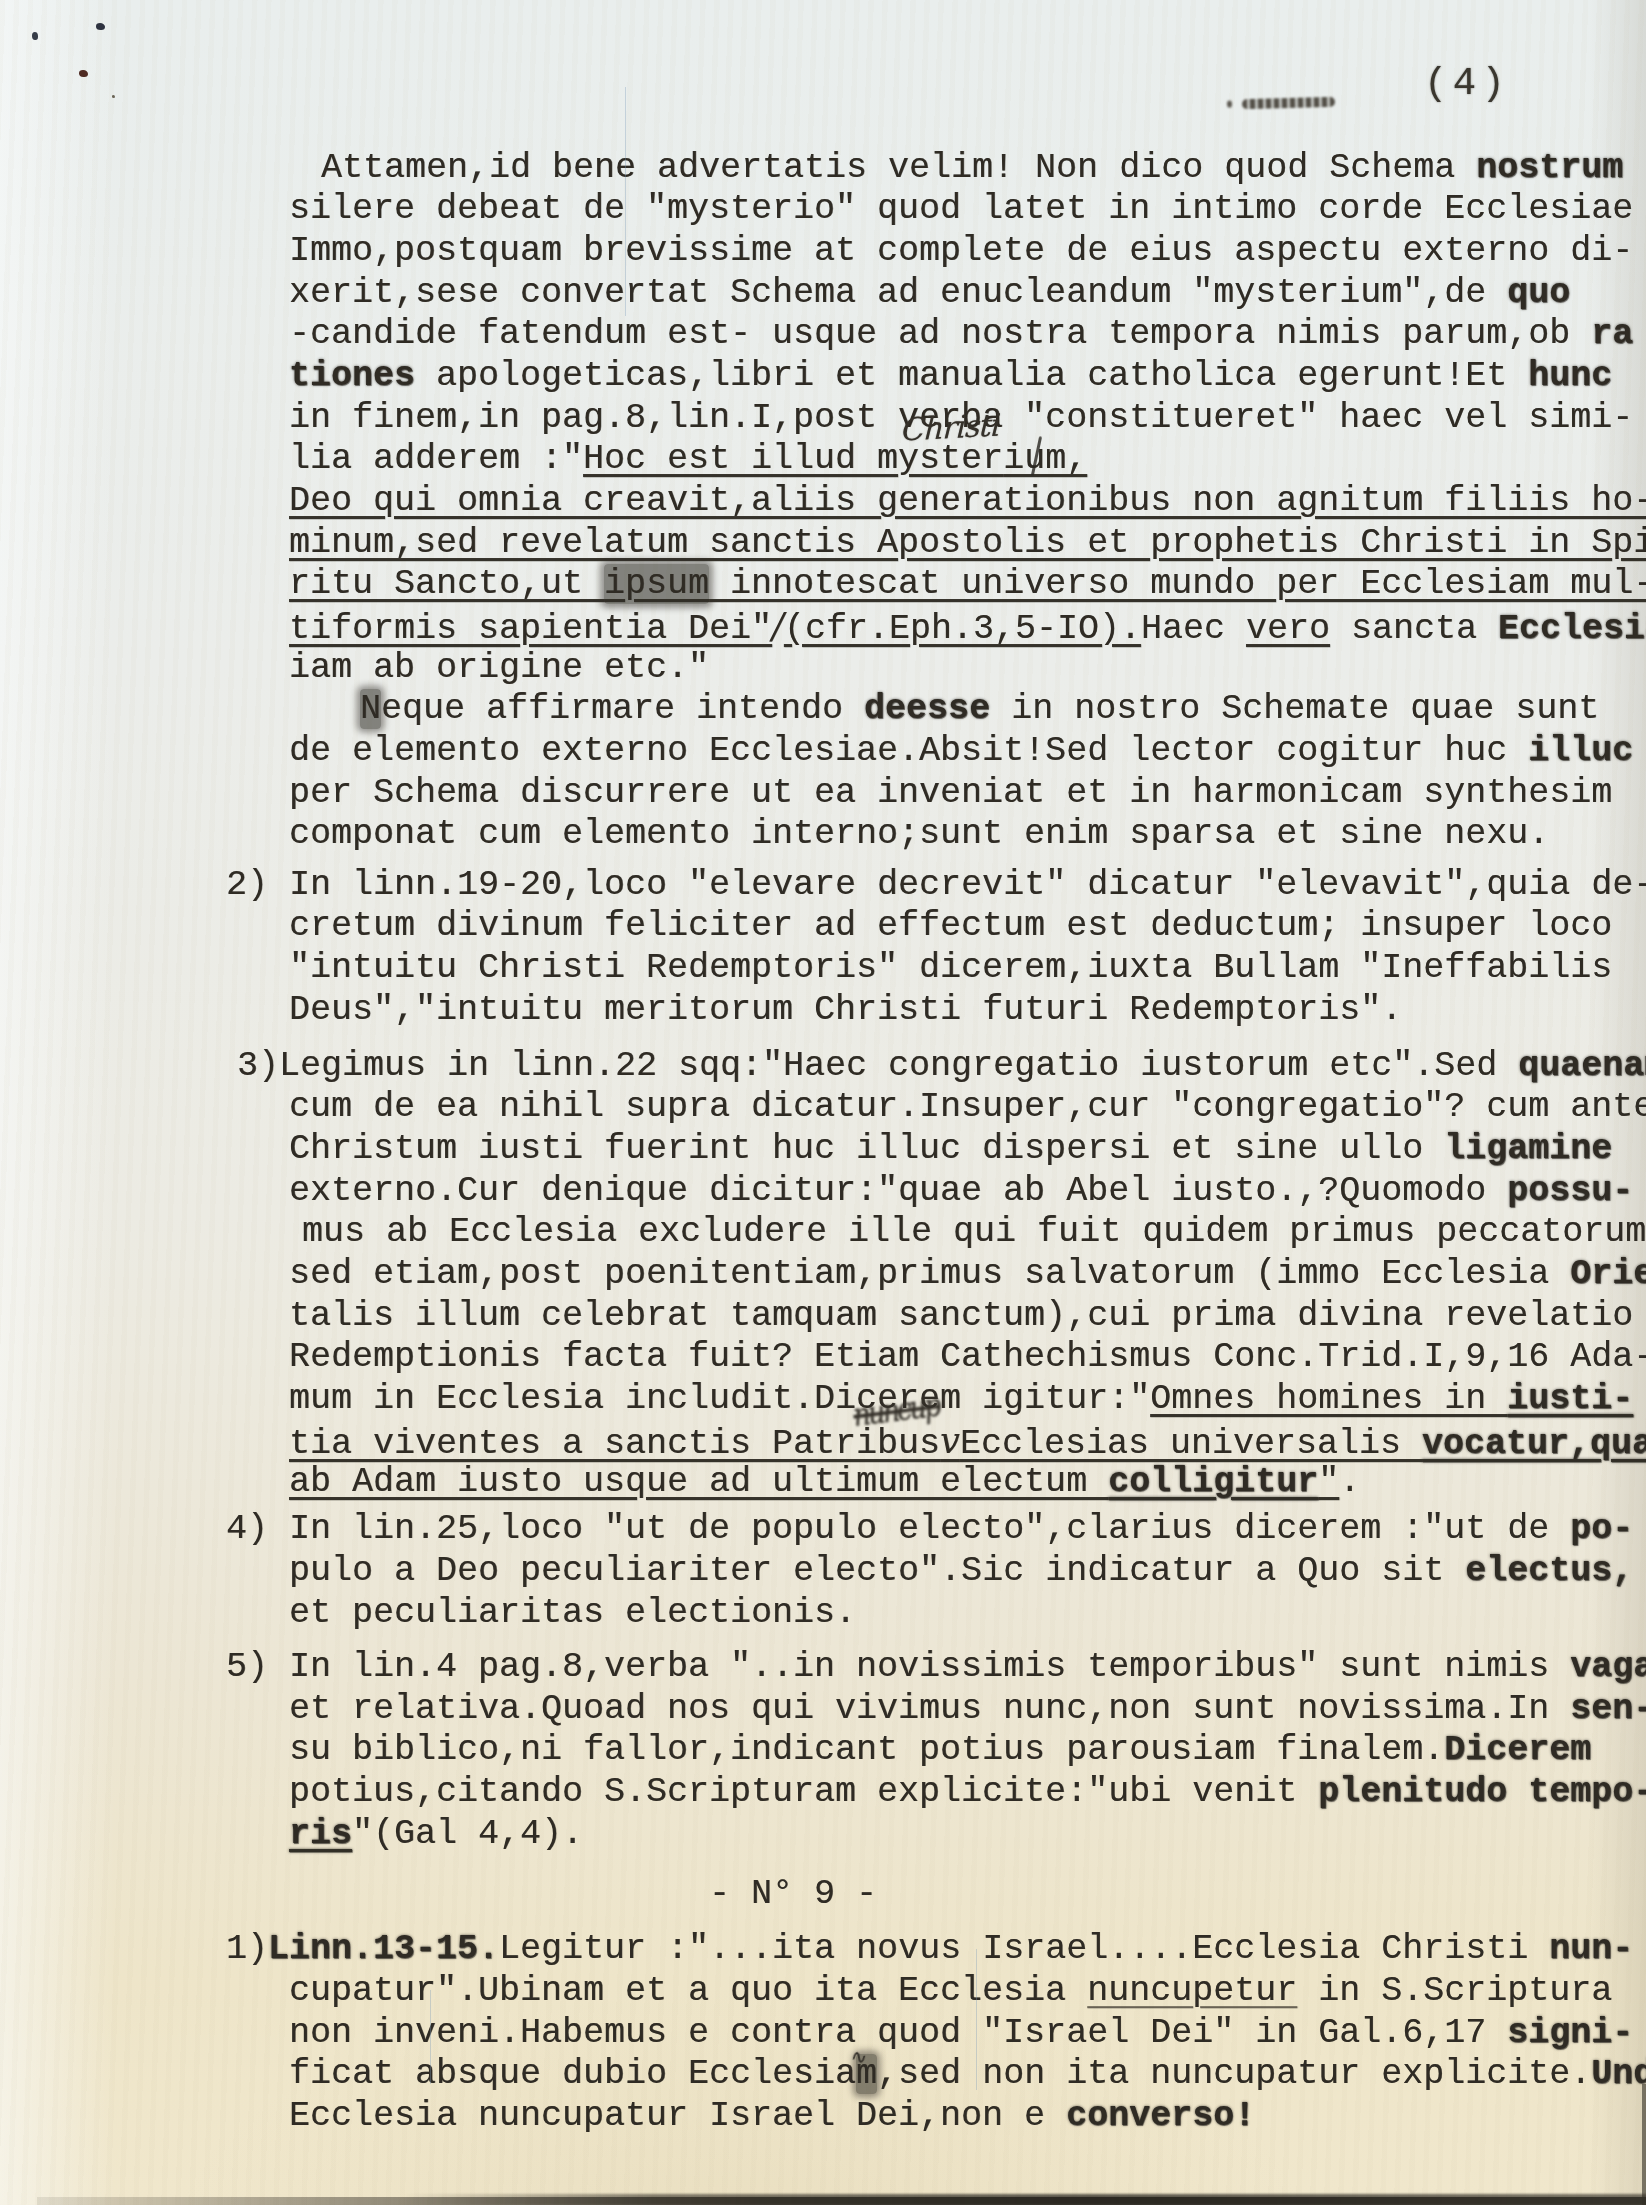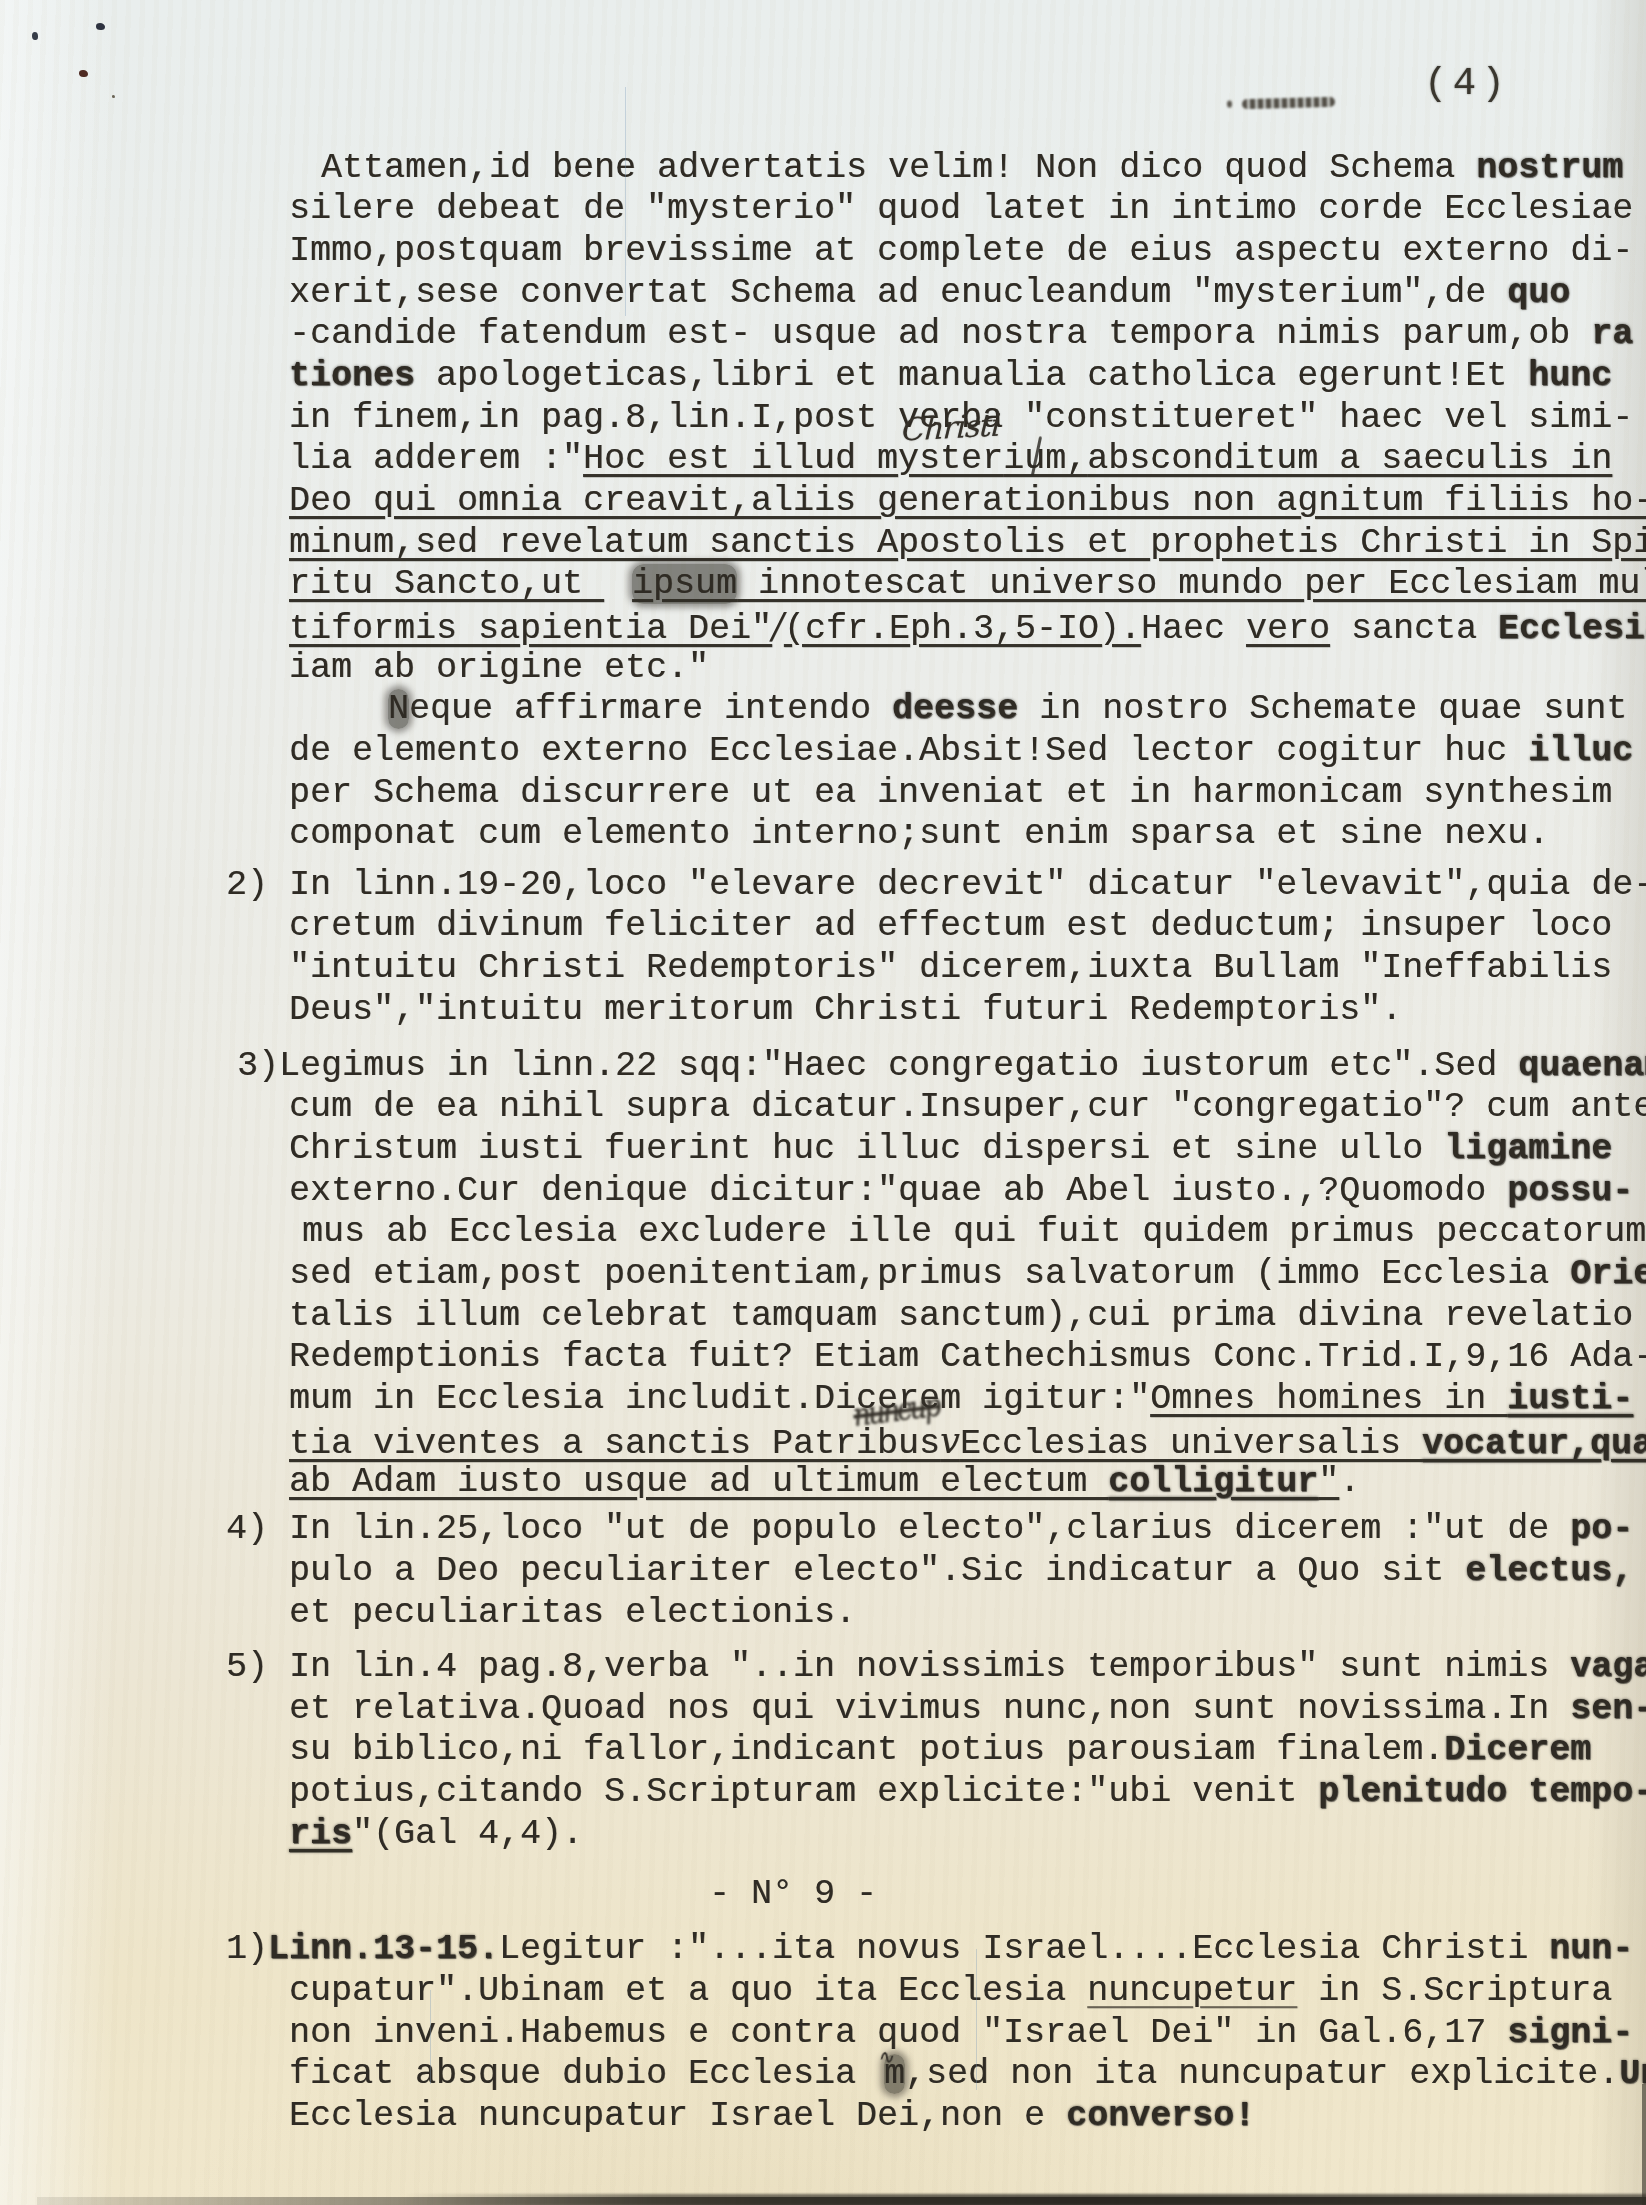--- a/index.html
+++ b/index.html
@@ -22,21 +22,21 @@
   .line{
     position:absolute;white-space:pre;
     font-size:35px;line-height:39px;
     color:#2f2b24;
     text-shadow:0.4px 0.4px 0.5px rgba(47,43,36,0.55);
   }
   .t-u{text-decoration:underline;text-decoration-thickness:3.4px;text-underline-offset:6px;text-decoration-color:rgba(47,43,36,0.92);}
   .t-uu{text-decoration-thickness:4.7px;text-underline-offset:5.4px;text-decoration-color:rgba(42,38,32,0.95);}
   .t-uf{text-decoration:underline;text-decoration-thickness:2px;text-underline-offset:6px;text-decoration-color:rgba(70,64,54,0.45);}
   .t-s{font-weight:bold;text-shadow:0 0 2.7px rgba(42,39,33,0.75),0.7px 0.7px 0.7px rgba(42,39,33,0.6);}
-  .t-x{background:rgba(44,41,35,0.55);box-shadow:0 0 6px 3.4px rgba(44,41,35,0.45);border-radius:12px;margin-left:28px;}
+  .t-x{background:rgba(44,41,35,0.55);box-shadow:0 0 6px 3.4px rgba(44,41,35,0.45);border-radius:4px;}
   .t-h{font-family:"DejaVu Serif",serif;font-style:italic;}
   .rel{position:relative;}
   .hand-above{
     position:absolute;white-space:nowrap;
     font-family:"DejaVu Serif",serif;font-style:italic;
     color:#35312a;text-decoration:none;
     text-shadow:0 0 1.3px rgba(53,49,42,0.5);
   }
   .hand-christi{left:-101px;top:-31px;font-size:31px;letter-spacing:-1.3px;transform:rotate(-3deg) skewX(-6deg);}
   .hand-scrawl{left:-87px;top:-30px;font-size:27px;letter-spacing:-2.7px;transform:rotate(-7deg) scaleY(1.15);filter:blur(1.1px);text-decoration:line-through;text-decoration-thickness:2.7px;}
@@ -81,21 +81,21 @@
   <div class="pagenum">(4)</div>
   <div class="dash"></div>
   <div>
       <div class="line" style="left: 321px; top: 149px;"><span>Attamen,id bene advertatis velim! Non dico quod Schema </span><span class="t-s">nostrum</span></div>
       <div class="line" style="left: 289px; top: 190px;"><span>silere debeat de "mysterio" quod latet in intimo corde Ecclesiae</span></div>
       <div class="line" style="left: 289px; top: 232px;"><span>Immo,postquam brevissime at complete de eius aspectu externo di-</span></div>
       <div class="line" style="left: 289px; top: 274px;"><span>xerit,sese convertat Schema ad enucleandum "mysterium",de </span><span class="t-s">quo</span></div>
       <div class="line" style="left: 289px; top: 315px;"><span>-candide fatendum est- usque ad nostra tempora nimis parum,ob </span><span class="t-s">ra</span></div>
       <div class="line" style="left: 289px; top: 357px;"><span class="t-s">tiones</span><span> apologeticas,libri et manualia catholica egerunt!Et </span><span class="t-s">hunc</span></div>
       <div class="line" style="left: 289px; top: 399px;"><span>in finem,in pag.8,lin.I,post verba "constitueret" haec vel simi-</span></div>
-      <div class="line" style="left: 289px; top: 440px;"><span>lia adderem :"</span><span class="t-u">Hoc est illud myster</span><span class="t-u rel">ium,<span class="hand-above hand-christi">Christi</span><span class="caret-stroke"></span></span><span class="t-u">absconditum a saeculis in</span></div>
+      <div class="line" style="left: 289px; top: 440px;"><span>lia adderem :"</span><span class="t-u">Hoc est illud myster</span><span class="t-u rel">ium,<span class="hand-above hand-christi">Christi</span><span class="caret-stroke"></span></span></div>
       <div class="line" style="left: 289px; top: 482px;"><span class="t-u">Deo qui omnia creavit,aliis generationibus non agnitum filiis ho-</span></div>
       <div class="line" style="left: 289px; top: 524px;"><span class="t-u">minum,sed revelatum sanctis Apostolis et prophetis Christi in Spi-</span></div>
       <div class="line" style="left: 289px; top: 565px;"><span class="t-u">ritu Sancto,ut </span><span class="t-u t-x">ipsum</span><span class="t-u"> innotescat universo mundo per Ecclesiam mul-</span></div>
       <div class="line" style="left: 289px; top: 607px;"><span class="t-u">tiformis sapientia Dei"</span><span class="t-h">/</span><span class="t-u">(cfr.Eph.3,5-IO).</span><span>Haec </span><span class="t-u">vero</span><span> sancta </span><span class="t-s">Ecclesia</span></div>
       <div class="line" style="left: 289px; top: 649px;"><span>iam ab origine etc."</span></div>
       <div class="line" style="left: 360px; top: 690px;"><span class="t-x">N</span><span>eque affirmare intendo </span><span class="t-s">deesse</span><span> in nostro Schemate quae sunt</span></div>
       <div class="line" style="left: 289px; top: 732px;"><span>de elemento externo Ecclesiae.Absit!Sed lector cogitur huc </span><span class="t-s">illuc</span></div>
       <div class="line" style="left: 289px; top: 774px;"><span>per Schema discurrere ut ea inveniat et in harmonicam synthesim</span></div>
       <div class="line" style="left: 289px; top: 815px;"><span>componat cum elemento interno;sunt enim sparsa et sine nexu.</span></div>
       <div class="line" style="left: 226px; top: 866px;"><span>2) In linn.19-20,loco "elevare decrevit" dicatur "</span><span class="t-uu">elevavit</span><span>",quia de-</span></div>

